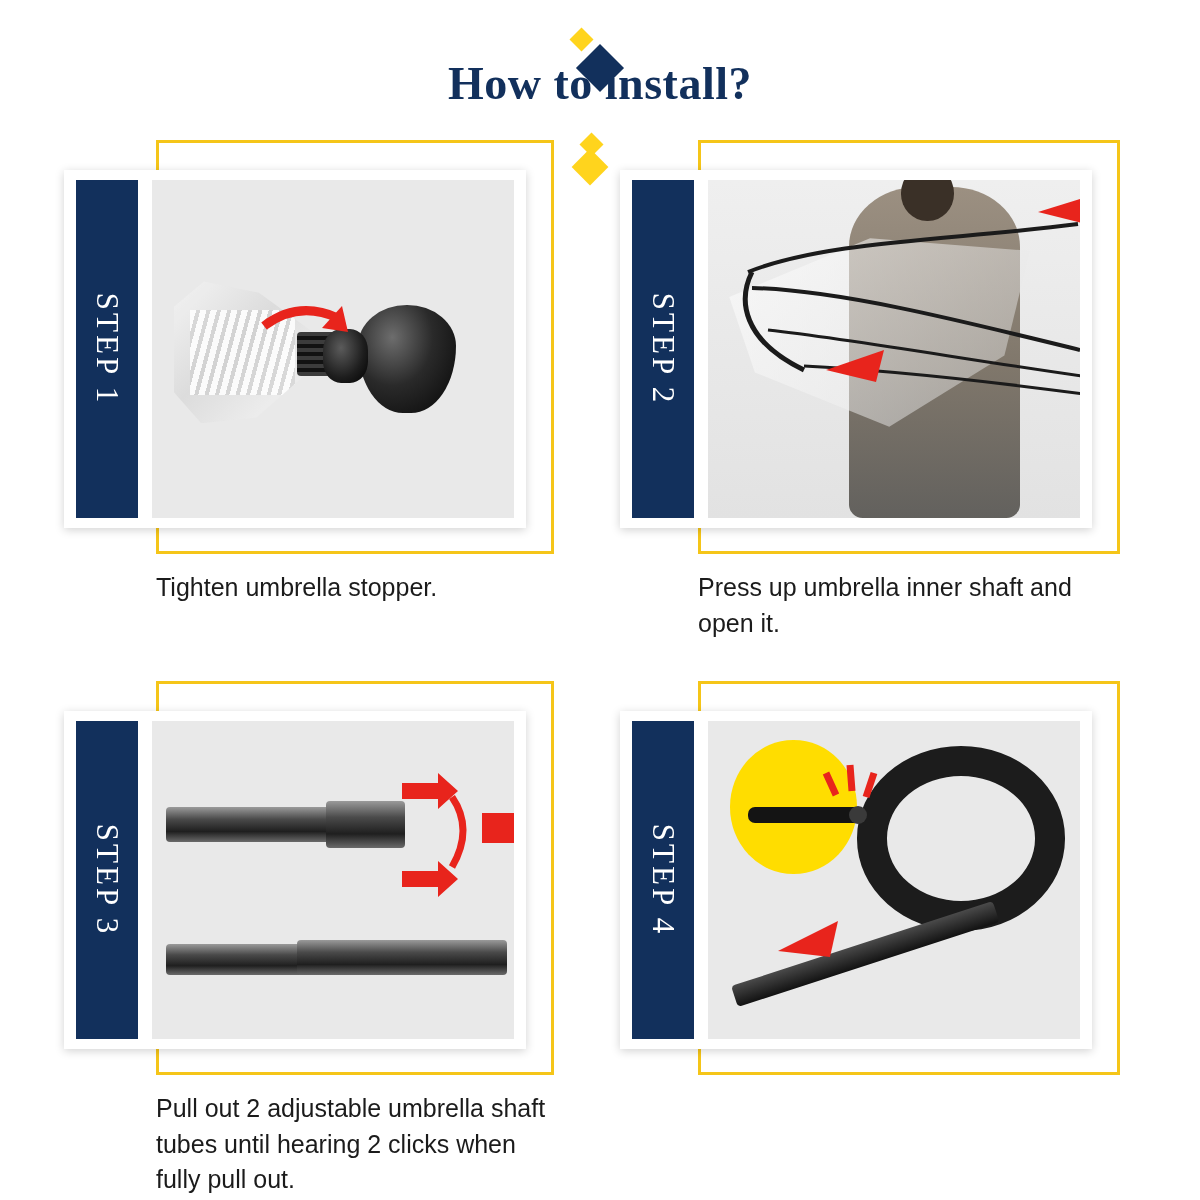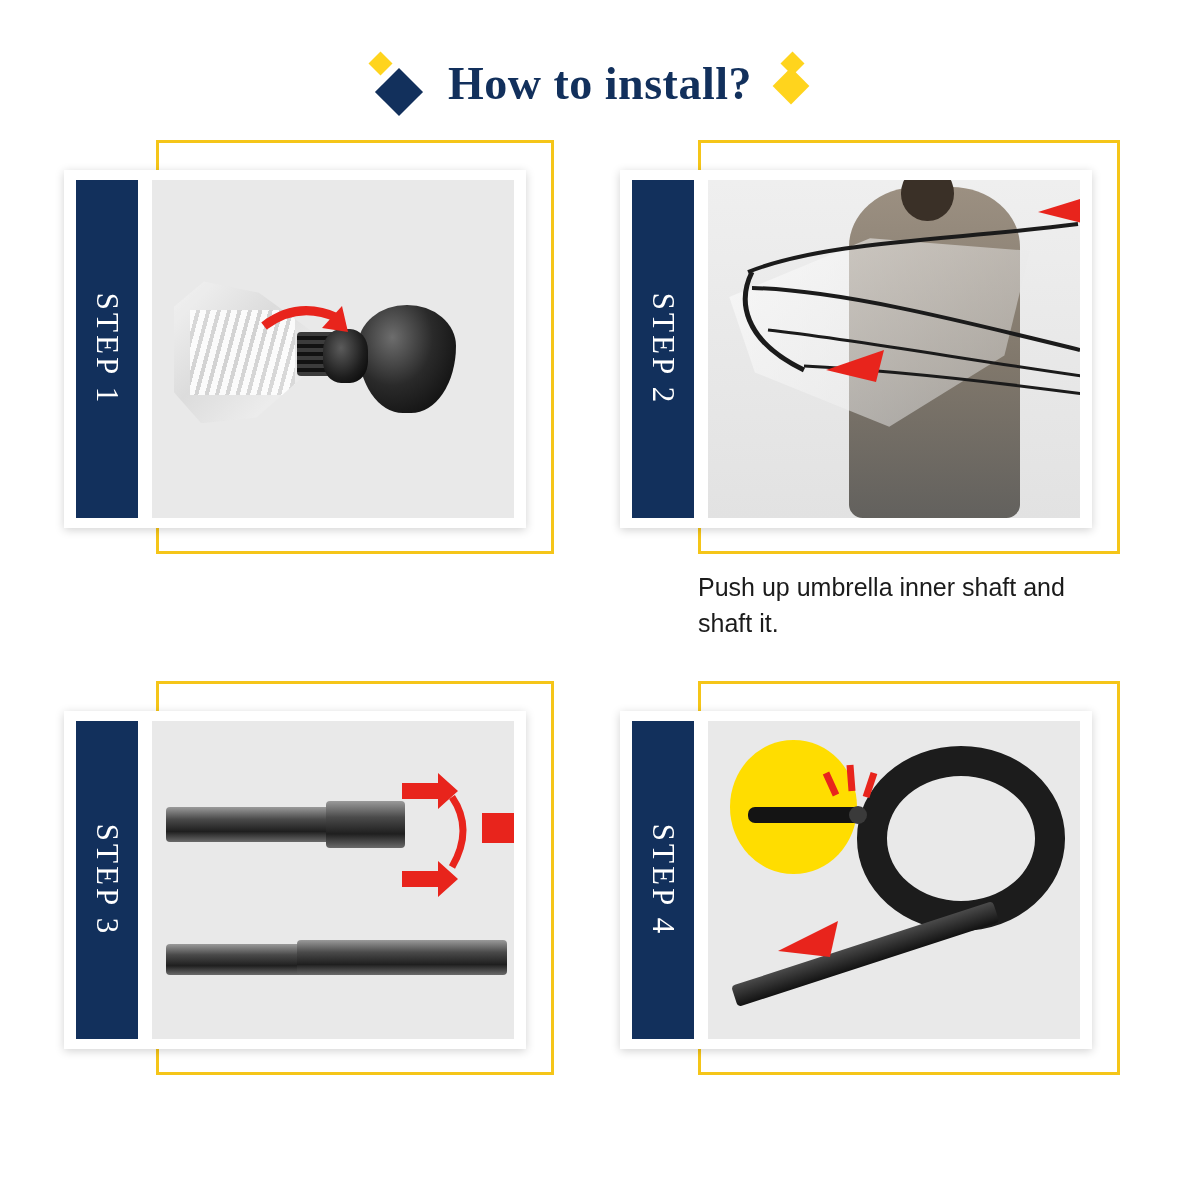--- a/index.html
+++ b/index.html
@@ -24,20 +24,21 @@
   .title-row {
     position: absolute;
     top: 48px;
     left: 0;
     width: 1200px;
     height: 70px;
     display: flex;
     align-items: center;
     justify-content: center;
     gap: 26px;
+    flex-direction: column;
   }
   .title-text {
     font-family: "Liberation Serif", serif;
     font-weight: bold;
     font-size: 46px;
     color: #12305c;
     letter-spacing: 0.5px;
     white-space: nowrap;
   }
   .diamond-big {
@@ -298,20 +299,21 @@
               <div class="s1-canopy"></div>
               <div class="s1-screw"></div>
               <div class="s1-cap"></div>
               <svg width="100%" height="100%" style="position:absolute;inset:0">
                 <path d="M112 146 q34 -26 74 -8" stroke="#e8241c" stroke-width="9" fill="none"></path>
                 <polygon points="190,126 196,152 170,148" fill="#e8241c"></polygon>
               </svg>
             </div>
           </div>
         </div>
+        <div class="caption">Tighten umbrella stopper.</div>
       </div>
 
       <div class="cell right">
         <div class="frame">
           <div class="bracket"></div>
           <div class="photo-card">
             <div class="step-tab">
               <span>STEP 2</span>
             </div>
             <div class="photo">
@@ -326,21 +328,21 @@
                 <path d="M96 186 C180 190 270 200 376 214" stroke="#1b1b1b" stroke-width="3" fill="none"></path>
                 <path d="M44 92 C30 120 34 160 96 190" stroke="#1b1b1b" stroke-width="5" fill="none"></path>
               </svg>
               <svg width="100%" height="100%" style="position:absolute;inset:0">
                 <polygon points="330,32 388,14 378,44" fill="#e8241c"></polygon>
                 <polygon points="118,190 176,170 168,202" fill="#e8241c"></polygon>
               </svg>
             </div>
           </div>
         </div>
-        <div class="caption">Push up umbrella inner shaft and shaft it.</div>
+        <div class="caption">Press up umbrella inner shaft and open it.</div>
       </div>
     </div>
 
     <div class="row row2">
 
       <div class="cell left">
         <div class="frame">
           <div class="bracket"></div>
           <div class="photo-card">
             <div class="step-tab">
@@ -353,20 +355,21 @@
               <div class="s3-tube" style="left:40%;top:69%;width:58%;height:11%;"></div>
               <svg width="100%" height="100%" style="position:absolute;inset:0">
                 <polygon points="250,62 286,62 286,52 306,70 286,88 286,78 250,78" fill="#e8241c"></polygon>
                 <polygon points="250,150 286,150 286,140 306,158 286,176 286,166 250,166" fill="#e8241c"></polygon>
                 <polygon points="330,92 404,92 404,76 438,108 404,140 404,122 330,122" fill="#e8241c"></polygon>
                 <path d="M300 76 q22 32 0 70" stroke="#e8241c" stroke-width="7" fill="none"></path>
               </svg>
             </div>
           </div>
         </div>
+        <div class="caption">Pull out 2 adjustable umbrella shaft tubes until hearing 2 clicks when fully pull out.</div>
       </div>
 
       <div class="cell right">
         <div class="frame">
           <div class="bracket"></div>
           <div class="photo-card">
             <div class="step-tab">
               <span>STEP 4</span>
             </div>
             <div class="photo">

